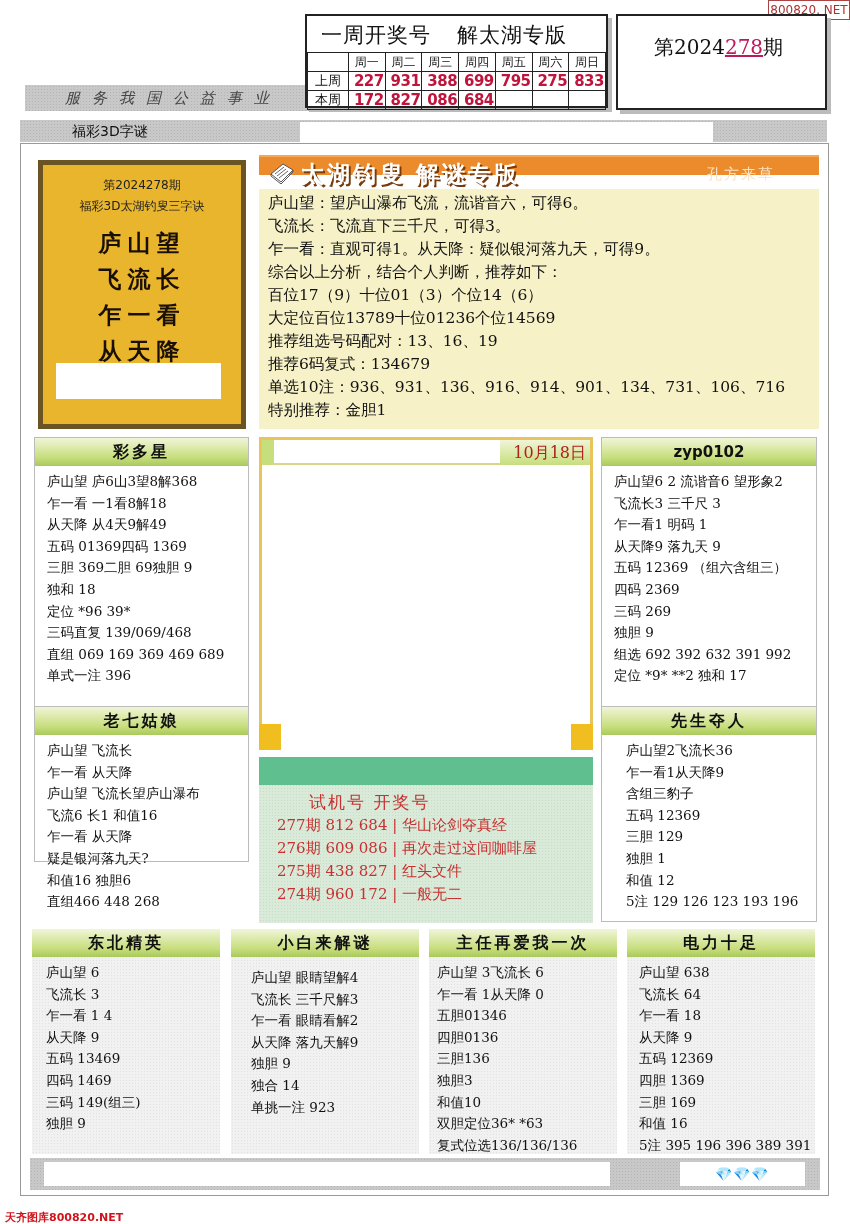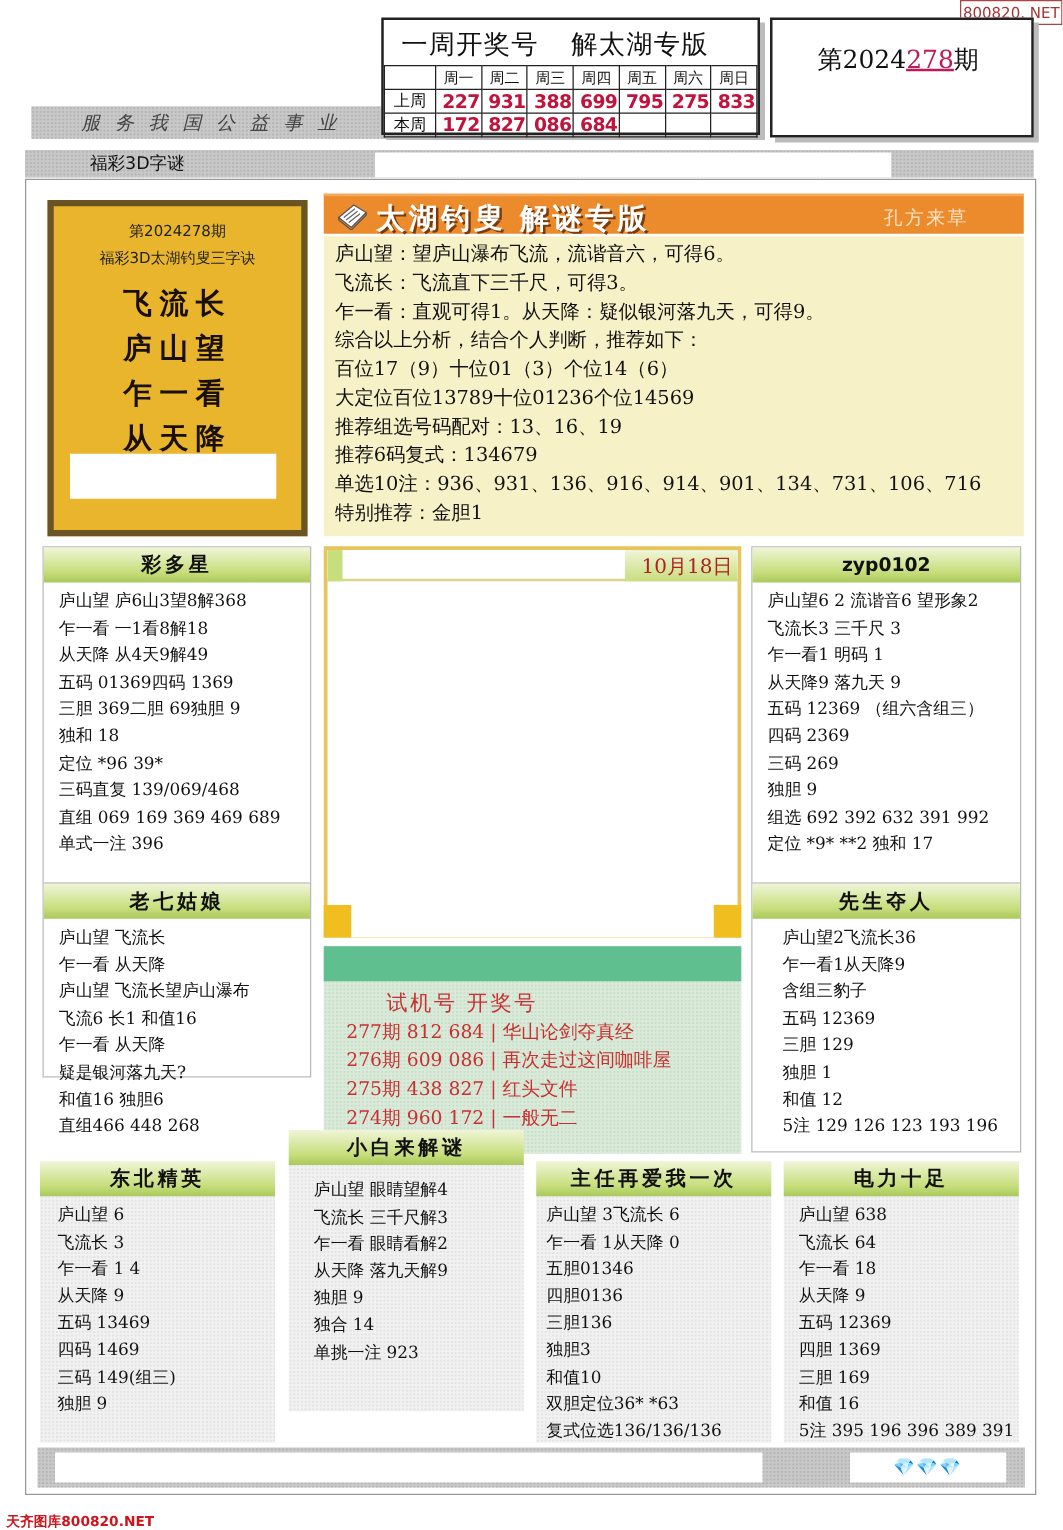--- a/index.html
+++ b/index.html
@@ -36,21 +36,21 @@
 
   
   .ycard { left: 38px; top: 160px; width: 208px; height: 269px; background: #e9b52c;
            border: 5px solid #6a5424; text-align: center; }
   .ycard .t1 { font-family: "DejaVu Sans", sans-serif; font-size: 12px; margin-top: 12px; color: #222; }
   .ycard .t2 { font-family: "DejaVu Sans", sans-serif; font-size: 12px; margin-top: 4px; color: #222; }
   .ycard .riddle { font-size: 23px; font-weight: bold; letter-spacing: 6px; margin-top: 10px; line-height: 36px; color: #1a0f05; }
   .ycard .blank { position: absolute; left: 13px; top: 198px; width: 165px; height: 36px; background: #fff; }
 
   
-  .mainhd { left: 259px; top: 155px; width: 560px; height: 32px; background: #ec8b2c;
+  .mainhd { left: 259px; top: 155px; width: 560px; height: 20px; background: #ec8b2c;
             border-top: 2px solid #f3a95b; }
   .mainhd .title { position: absolute; left: 42px; top: 2px; color: #fff; font-size: 23px; font-weight: bold;
                    letter-spacing: 3px; text-shadow: 2px 2px 0 #7a3b0a; }
   .mainhd .author { position: absolute; right: 44px; top: 8px; color: #fde3c4; font-size: 15px; letter-spacing: 2px; }
   .mainhd .book { position: absolute; left: 10px; top: 5px; width: 26px; height: 22px; }
   .mainbody { left: 259px; top: 189px; width: 560px; height: 240px; background: #f6f1c6; padding: 3px 0 0 9px;
               font-size: 15.5px; line-height: 23px; }
 
   
   .box { background: #fff; border: 1px solid #bbb; }
@@ -136,22 +136,22 @@
   <span class="lbl">福彩3D字谜</span>
   <div class="white"></div>
 </div>
 
 <div class="abs frame"></div>
 
 <div class="abs ycard">
   <div class="t1">第2024278期</div>
   <div class="t2">福彩3D太湖钓叟三字诀</div>
   <div class="riddle">
+    <div>庐山望</div>
     <div>飞流长</div>
-    <div>庐山望</div>
     <div>乍一看</div>
     <div>从天降</div>
   </div>
   <div class="blank"></div>
 </div>
 
 <div class="abs mainhd">
   <svg class="book" viewBox="0 0 26 22">
     <path d="M2 12 L14 2 L24 8 L12 20 Z" fill="#fff" stroke="#555" stroke-width="1"></path>
     <path d="M6 12 L15 5 M8 14 L17 7 M10 16 L19 9" stroke="#666" stroke-width="1"></path>
@@ -259,21 +259,21 @@
     <div>飞流长 3</div>
     <div>乍一看 1 4</div>
     <div>从天降 9</div>
     <div>五码 13469</div>
     <div>四码 1469</div>
     <div>三码 149(组三)</div>
     <div>独胆 9</div>
   </div>
 </div>
 
-<div class="abs box gray" style="left:231px;top:904px;width:188px;height:225px;">
+<div class="abs box gray" style="left:231px;top:929px;width:188px;height:225px;">
   <div class="hd">小白来解谜</div>
   <div class="bd" style="padding-left:20px;padding-top:10px;">
     <div>庐山望 眼睛望解4</div>
     <div>飞流长 三千尺解3</div>
     <div>乍一看 眼睛看解2</div>
     <div>从天降 落九天解9</div>
     <div>独胆 9</div>
     <div>独合 14</div>
     <div>单挑一注 923</div>
   </div>

